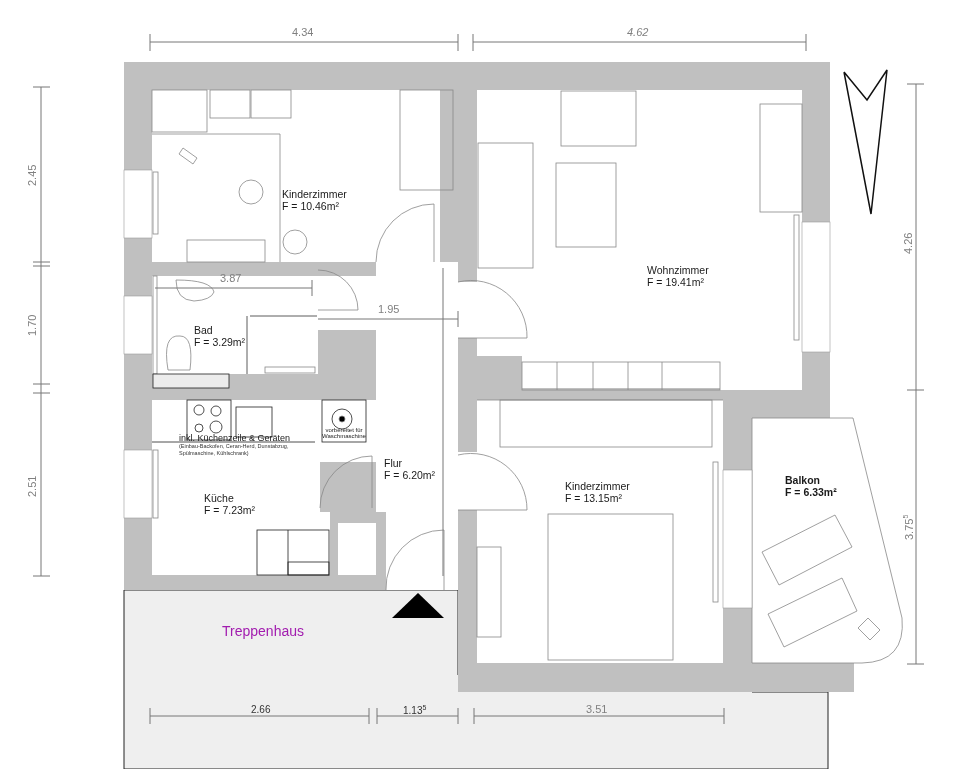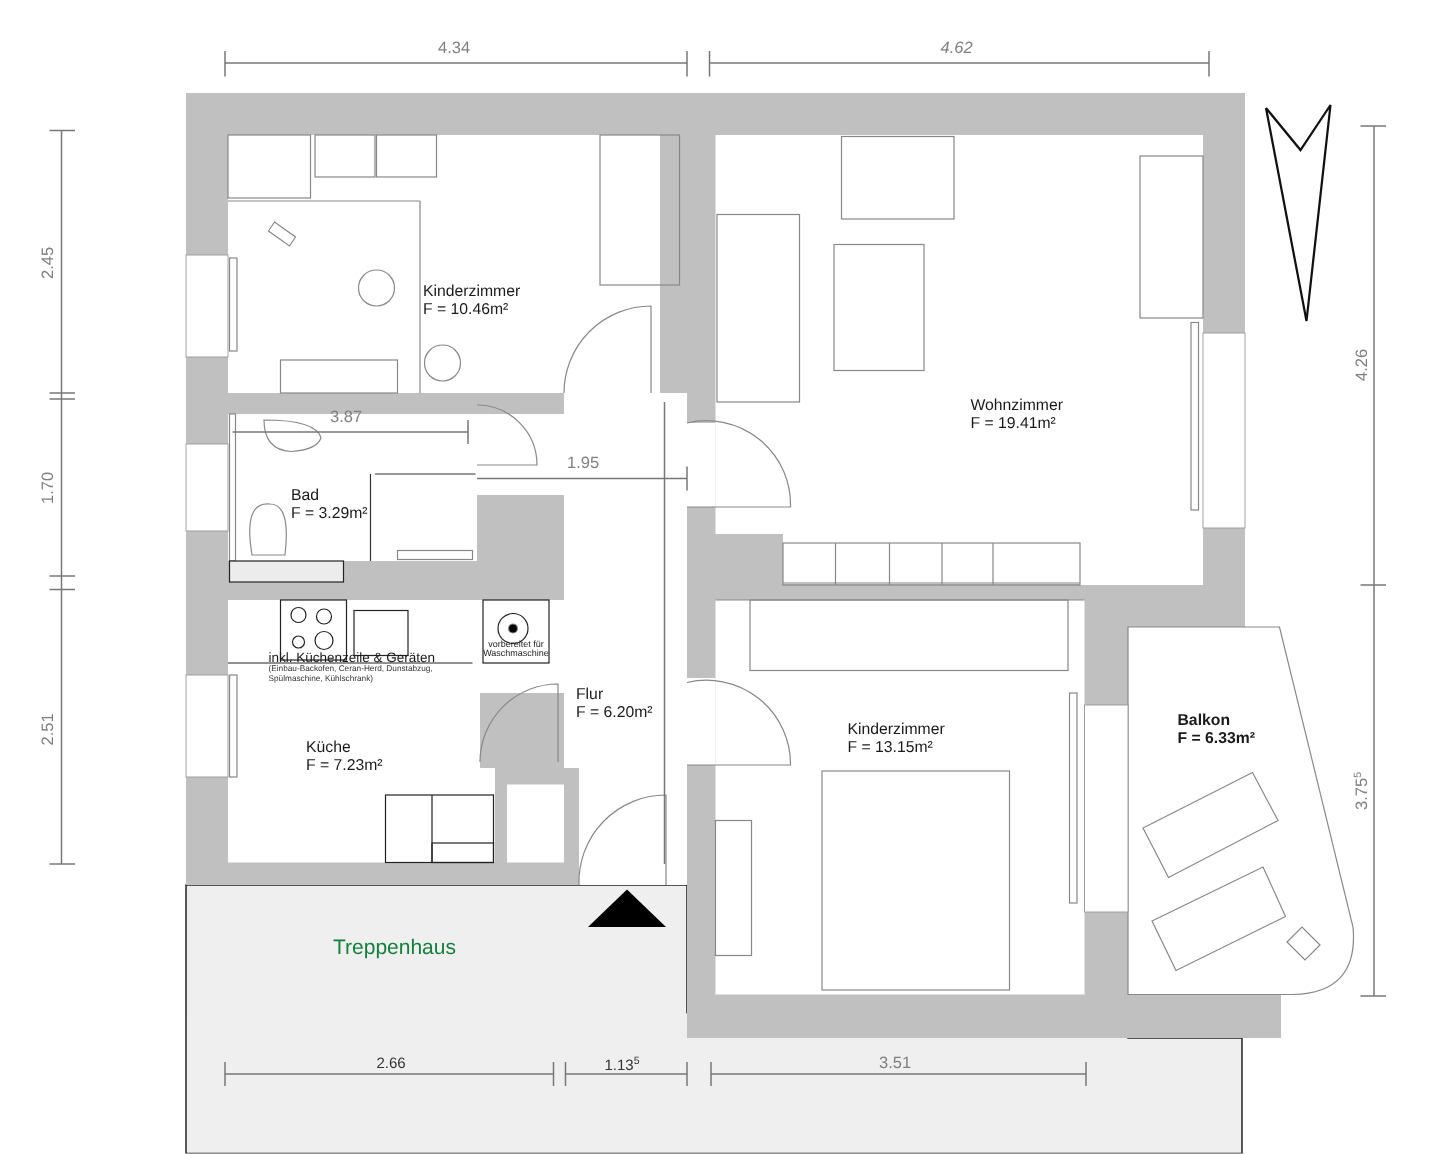--- a/index.html
+++ b/index.html
@@ -3,21 +3,21 @@
 <meta charset="utf-8">
 <style>
   html, body { margin:0; padding:0; background:#ffffff; }
   body { width:960px; height:769px; position:relative; overflow:hidden; font-family:"Liberation Sans", sans-serif; }
   svg { position:absolute; left:0; top:0; }
   .lbl { position:absolute; font-family:"Liberation Sans", sans-serif; color:#1a1a1a; font-size:10.5px; line-height:12px; white-space:nowrap; }
   .dim { position:absolute; font-family:"Liberation Sans", sans-serif; color:#808080; font-size:11px; white-space:nowrap; }
   .dimv { transform:rotate(-90deg); transform-origin:left top; }
   .small { font-size:5.5px; line-height:7px; color:#333; }
   .tiny { font-size:6px; line-height:6px; color:#222; }
-  .big { font-size:14px; color:#15803d; }
+  .big { font-size:14px; color:#a21caf; }
   sup { font-size:7px; }
 </style>
 </head>
 <body>
 
 <svg width="960" height="769" viewBox="0 0 960 769">
 
   <path d="M124 590 L458 590 L458 675 L752 675 L752 692 L828 692 L828 769 L124 769 Z" fill="#efefef" stroke="#222" stroke-width="1"></path>
 
   <path d="M124 62 L830 62 L830 418 L752 418 L752 692 L458 692 L458 675 L458 590 L124 590 Z" fill="#c0c0c0"></path>

